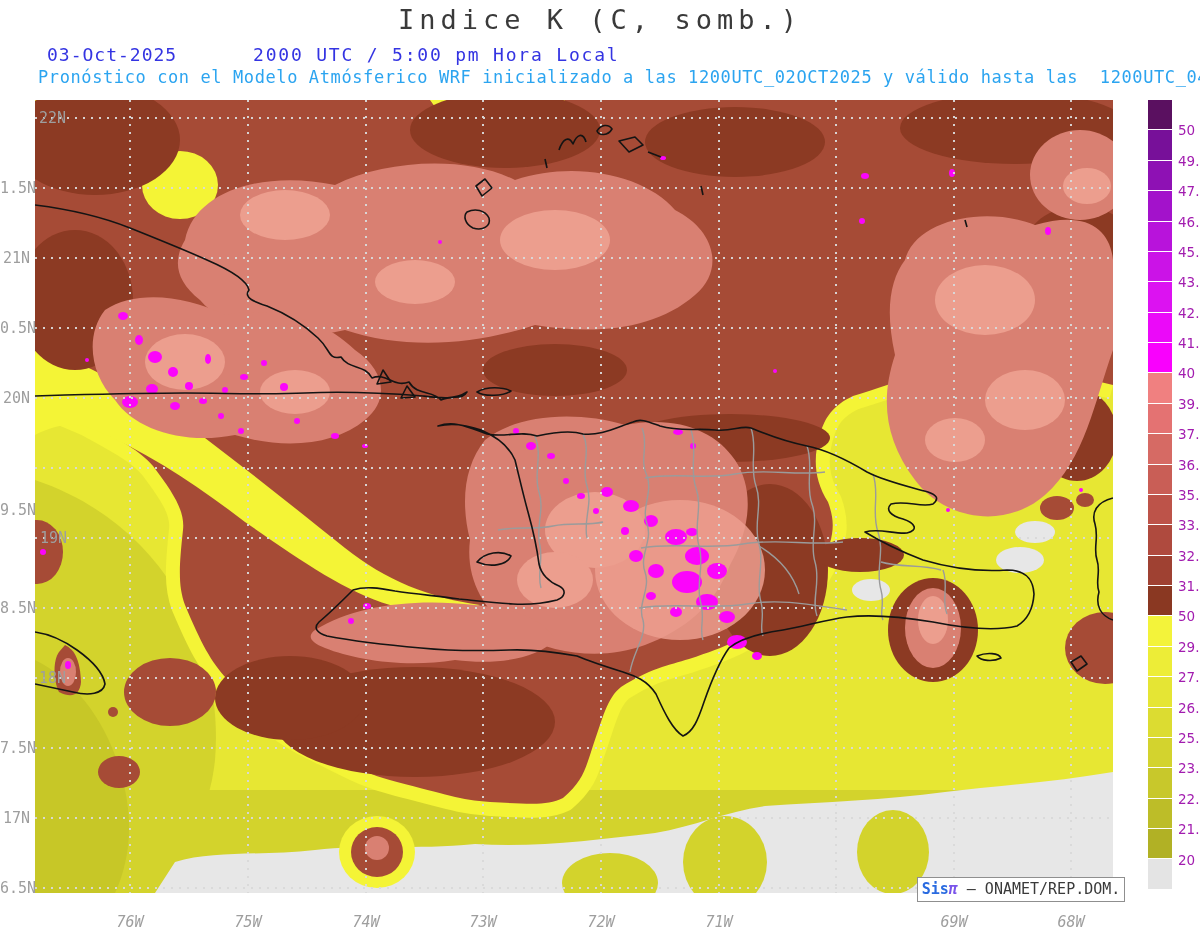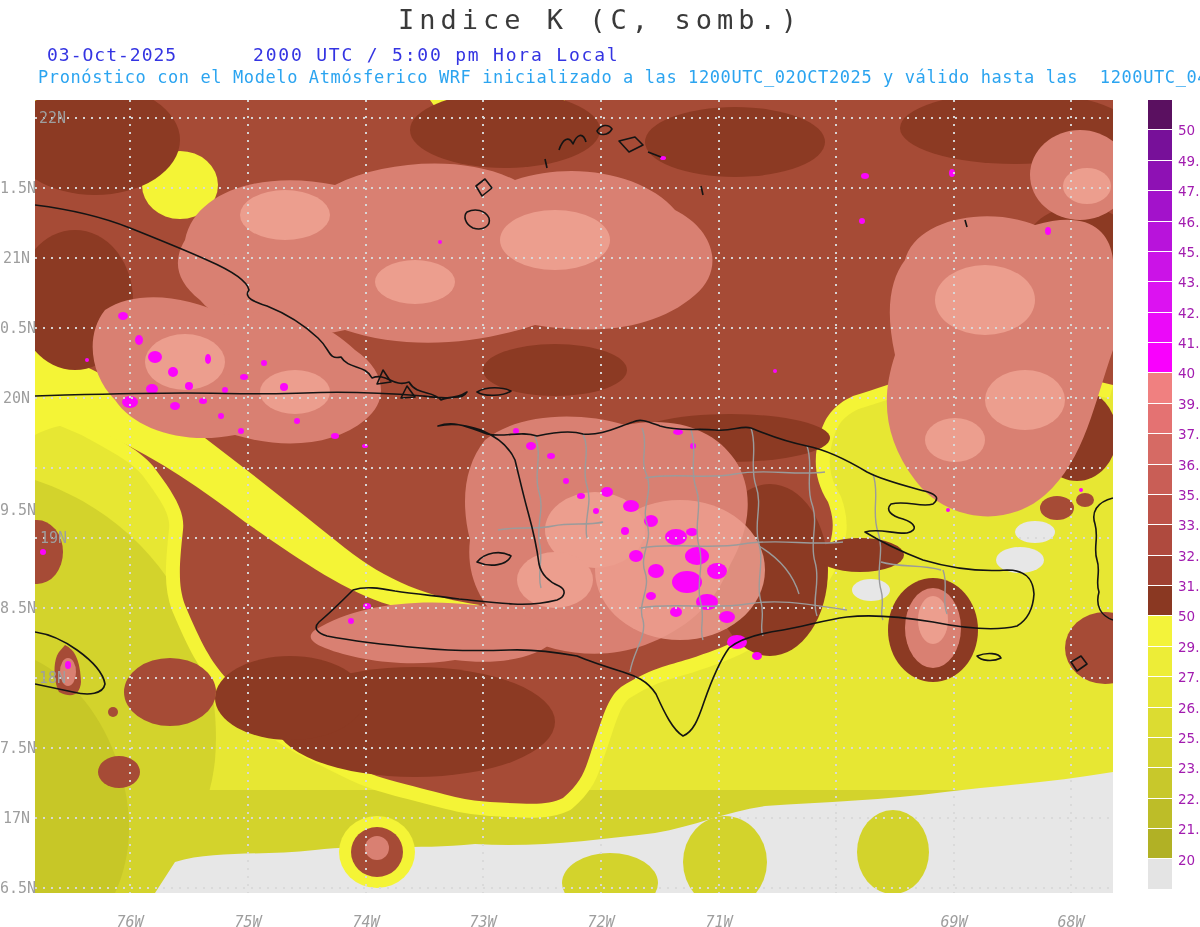--- a/index.html
+++ b/index.html
@@ -334,14 +334,15 @@
       <div class="cb-label" style="left: 1178px; top: 646.84px;">29.1</div>
       <div class="cb-label" style="left: 1178px; top: 677.22px;">27.8</div>
       <div class="cb-label" style="left: 1178px; top: 707.6px;">26.5</div>
       <div class="cb-label" style="left: 1178px; top: 737.98px;">25.2</div>
       <div class="cb-label" style="left: 1178px; top: 768.36px;">23.9</div>
       <div class="cb-label" style="left: 1178px; top: 798.74px;">22.6</div>
       <div class="cb-label" style="left: 1178px; top: 829.12px;">21.3</div>
       <div class="cb-label" style="left: 1178px; top: 859.5px;">20</div>
     </div>
 
+  <div id="attrib"><span class="brand">Sis</span><span class="pi">π</span><span> – ONAMET/REP.DOM.</span></div>
 
 </div>
 
 </body></html>

